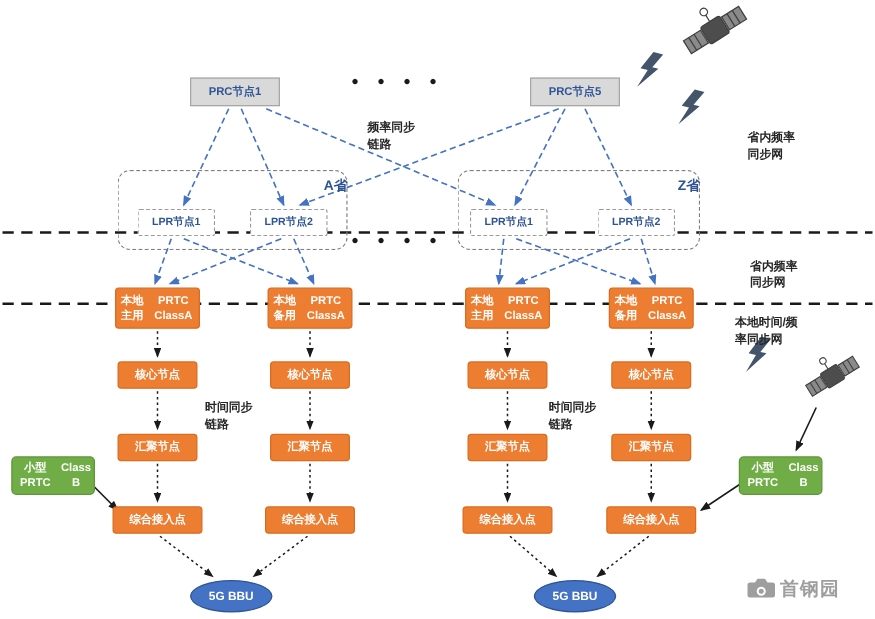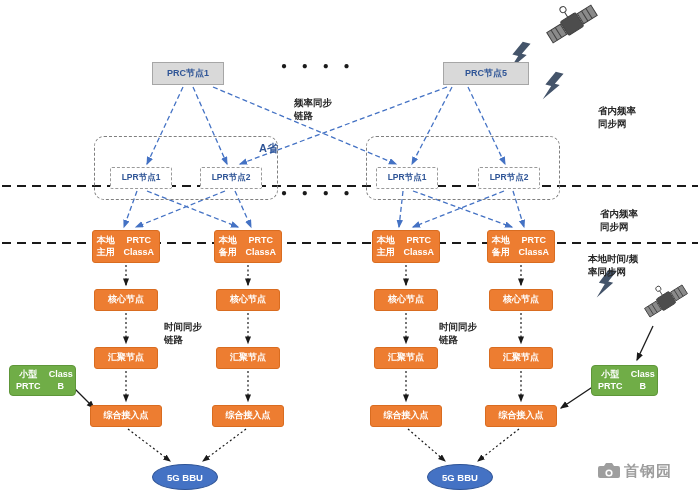--- a/index.html
+++ b/index.html
@@ -105,31 +105,32 @@
     </g>
 
     <g transform="translate(609,471)" fill="#9e9e9e">
       <path d="M-9,-5 h4 l2,-3 h6 l2,3 h4 a2,2 0 0 1 2,2 v8 a2,2 0 0 1 -2,2 h-18 a2,2 0 0 1 -2,-2 v-8 a2,2 0 0 1 2,-2 z"></path>
       <circle cx="0" cy="2" r="3.6" fill="#ffffff"></circle>
       <circle cx="0" cy="2" r="2" fill="#9e9e9e"></circle>
     </g>
   </svg>
 
   <div class="abs bx gray" style="left:152px;top:62px;width:72px;height:23px">PRC节点1</div>
-  <div class="abs bx gray" style="left:443px;top:62px;width:86px;height:23px">PRC节点5</div>
+  <div class="abs bx gray" style="left:424px;top:62px;width:72px;height:23px">PRC节点5</div>
   <div class="abs dots" style="left:281px;top:60px">● ● ● ●</div>
   <div class="abs lbl" style="left:294px;top:96px;width:42px">频率同步链路</div>
   <div class="abs lbl" style="left:598px;top:104px;width:40px">省内频率同步网</div>
 
   <div class="abs prov" style="left:94px;top:136px;width:184px;height:64px"></div>
   <div class="abs provlbl" style="left:94px;top:141px;width:184px">A省</div>
   <div class="abs bx lpr" style="left:110px;top:167px;width:62px;height:22px">LPR节点1</div>
   <div class="abs bx lpr" style="left:200px;top:167px;width:62px;height:22px">LPR节点2</div>
 
   <div class="abs prov" style="left:366px;top:136px;width:194px;height:64px"></div>
+  <div class="abs provlbl" style="left:366px;top:141px;width:194px">Z省</div>
   <div class="abs bx lpr" style="left:376px;top:167px;width:62px;height:22px">LPR节点1</div>
   <div class="abs bx lpr" style="left:478px;top:167px;width:62px;height:22px">LPR节点2</div>
 
   <div class="abs dots" style="left:281px;top:187px">● ● ● ●</div>
   <div class="abs lbl" style="left:600px;top:207px;width:40px">省内频率同步网</div>
   <div class="abs lbl" style="left:588px;top:252px;width:56px">本地时间/频率同步网</div>
 
   <div class="abs bx orange" style="left:92px;top:230px;width:68px;height:33px">
     <span>本地主用</span>
     <span>PRTC ClassA</span>

